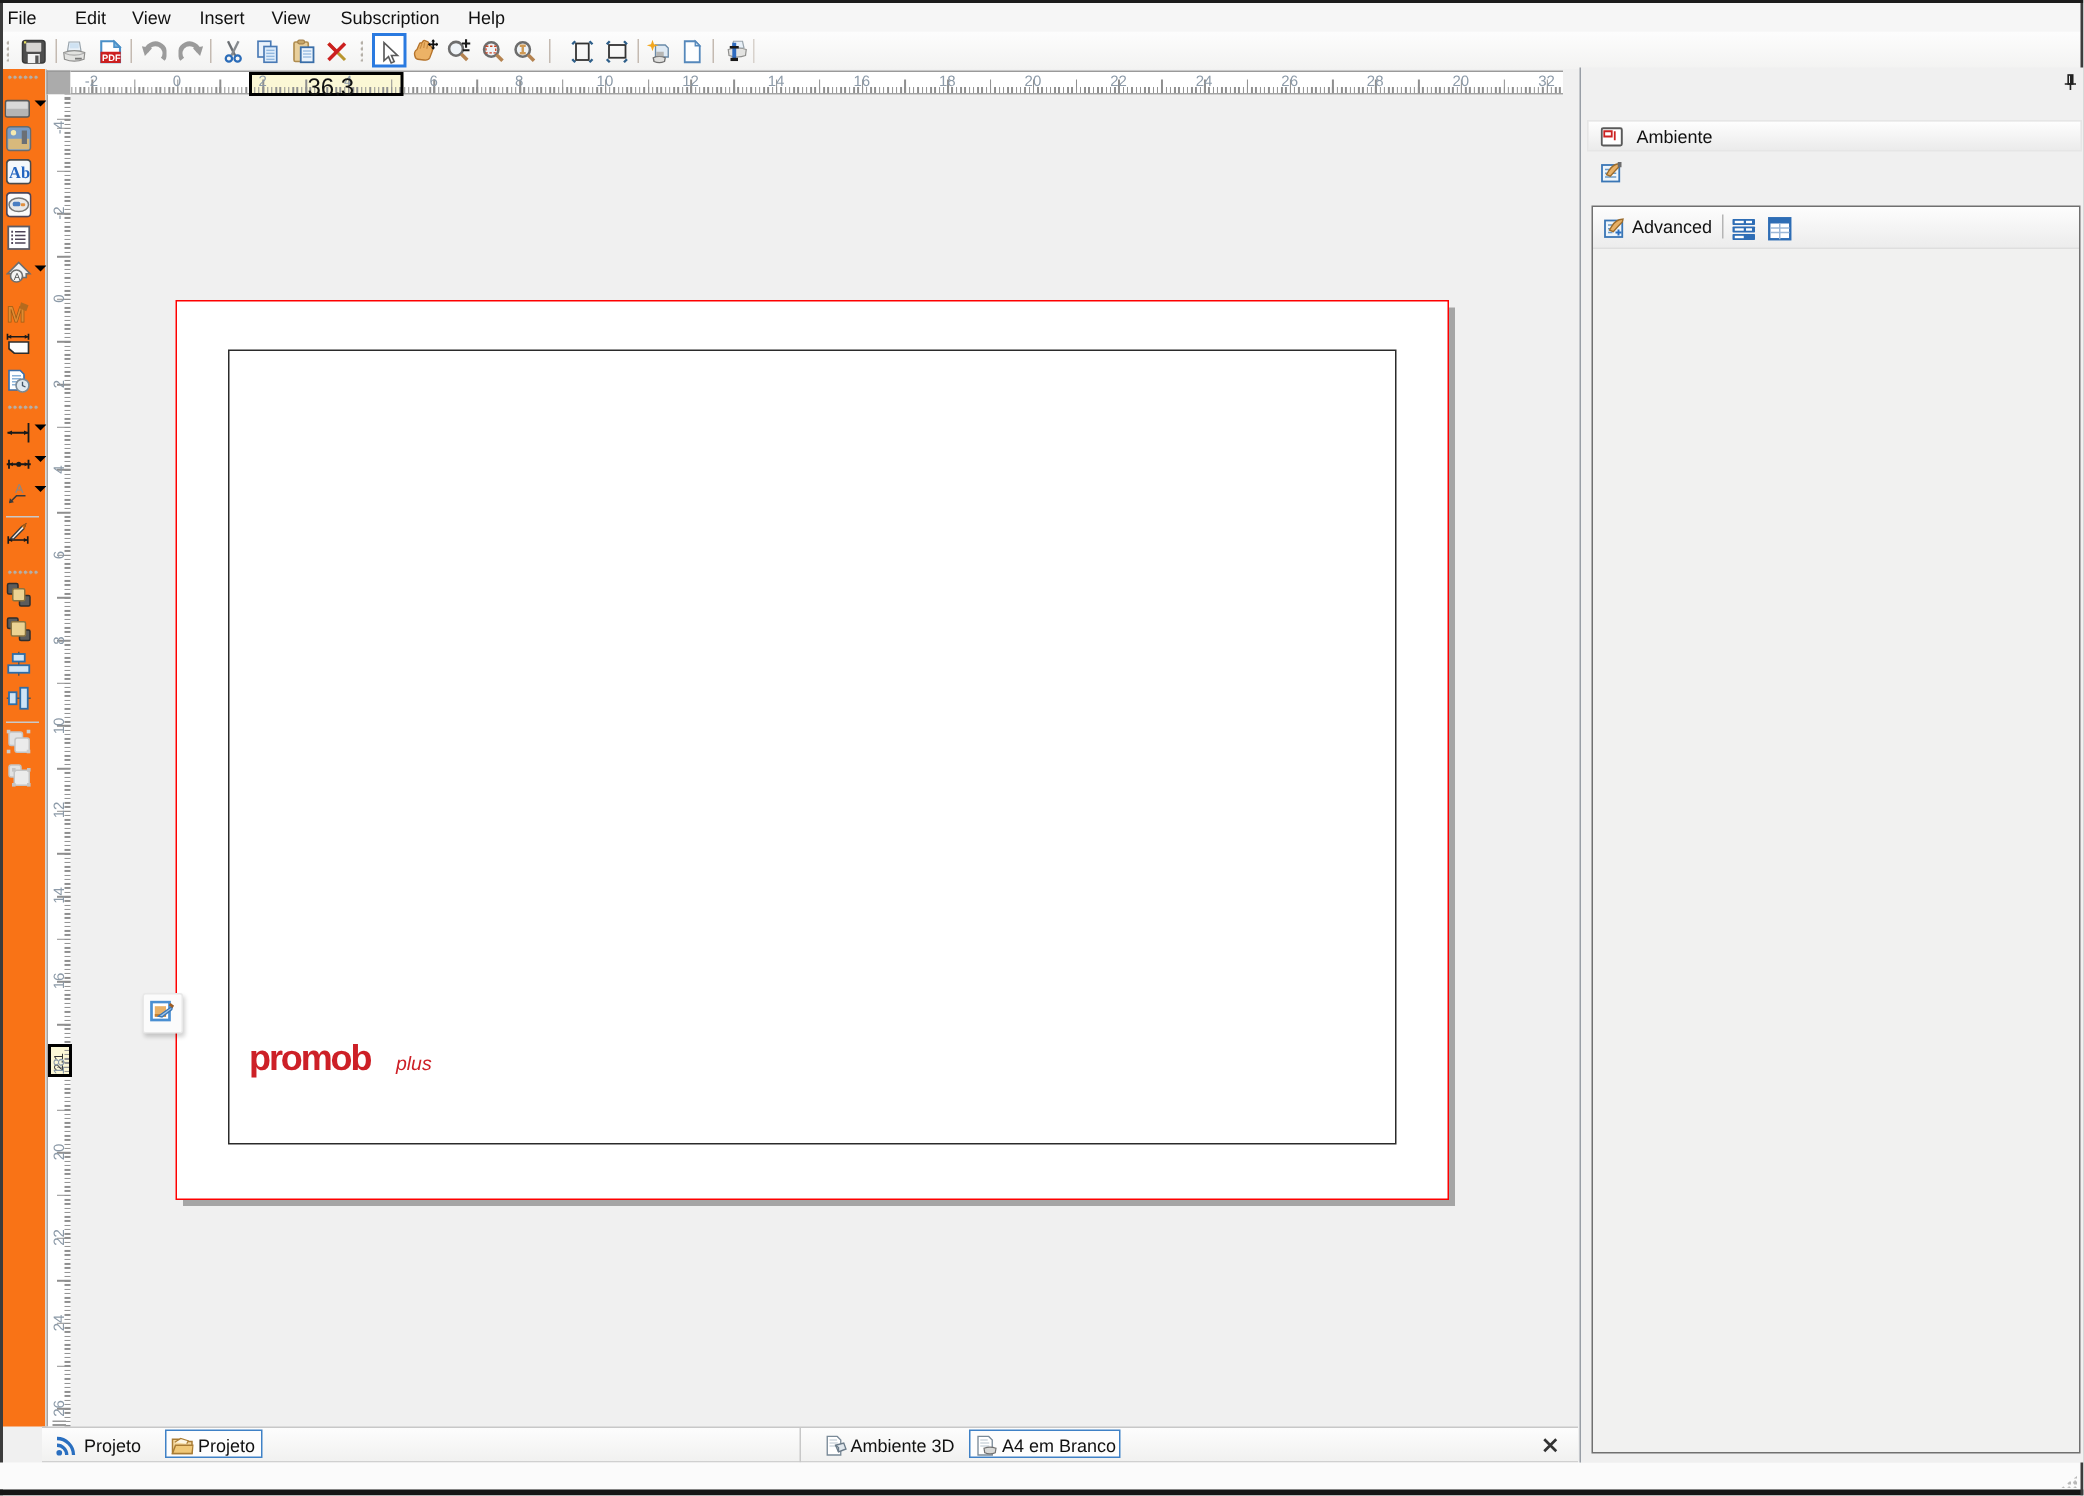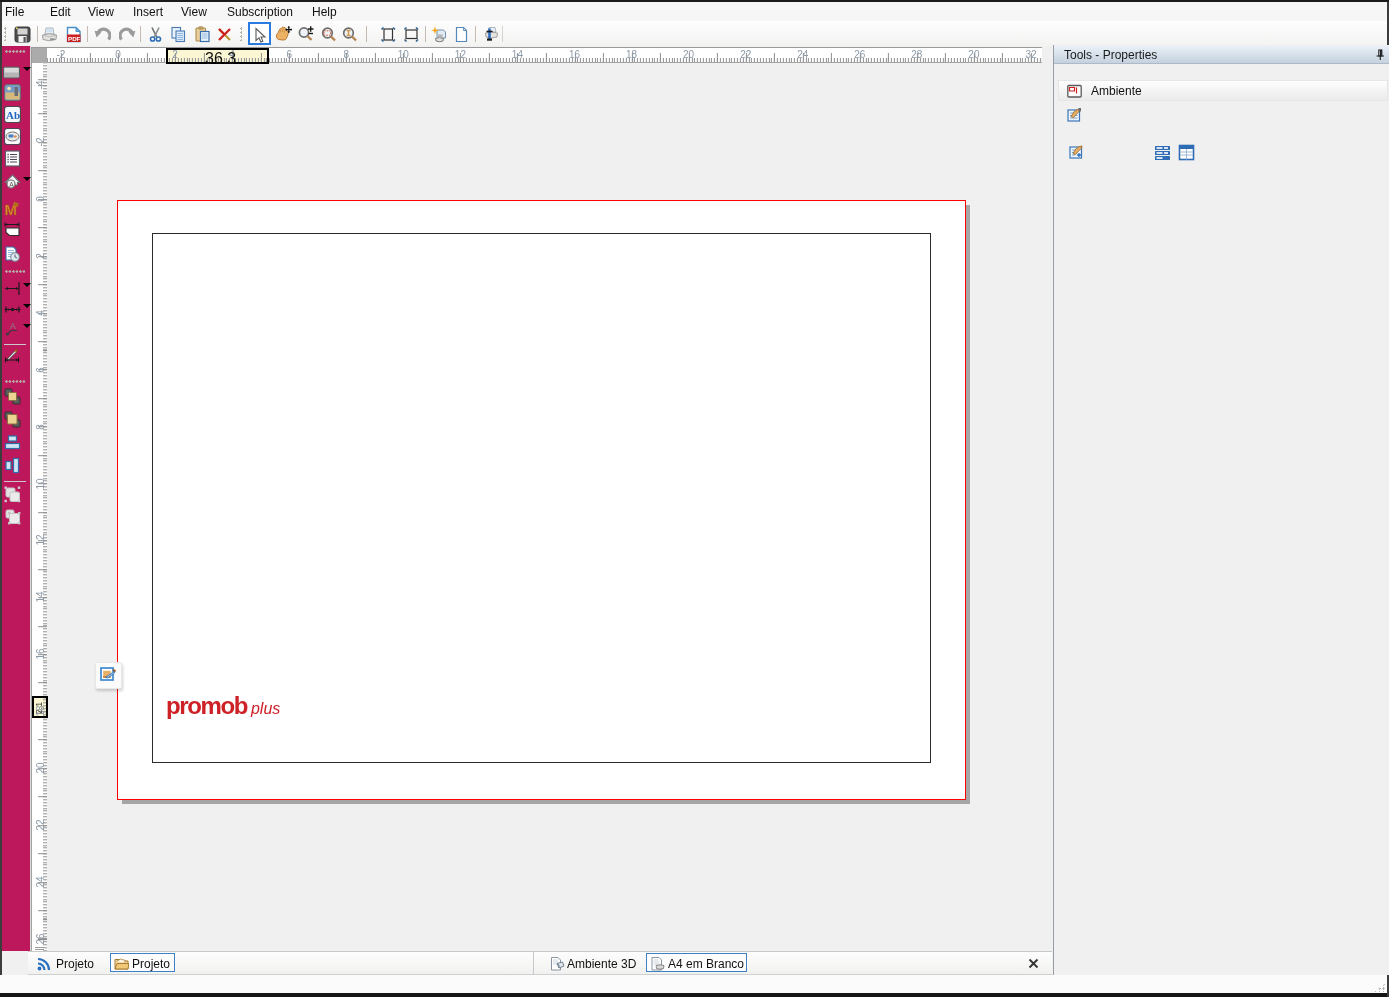--- a/index.html
+++ b/index.html
@@ -12,21 +12,21 @@
   #menubar span{position:absolute;top:3px;}
   #toolbar{left:2px;top:21px;width:1387px;height:25px;
       background:linear-gradient(#fdfdfd,#f3f3f2);}
   .tsep{position:absolute;top:5px;width:1px;height:16px;background:#c4bab1;}
   .grip{position:absolute;top:6px;width:3px;height:14px;
      background-image:radial-gradient(circle at 1.5px 1.5px,#b5b0a8 1.1px,transparent 1.3px);
      background-size:3px 4px;width:2px;}
   .ticon{position:absolute;top:5px;width:17px;height:17px;}
   #selbox{position:absolute;left:246px;top:1px;width:23px;height:23px;background:#fff;border:2px solid #2a7ae0;box-sizing:border-box;}
   
-  #lbar{left:2px;top:46px;width:28px;height:905px;background:#be185d;border-right:1px solid #d8d8d6;}
+  #lbar{left:2px;top:46px;width:28px;height:905px;background:#f97316;border-right:1px solid #d8d8d6;}
   #lborder{left:0;top:2px;width:2px;height:995px;background:#3c3c3c;}
   .lgrip{position:absolute;left:3px;width:21px;height:3px;
      background-image:radial-gradient(circle at 1.5px 1.5px,#b5b0a8 1.1px,transparent 1.3px);
      background-size:3.5px 3px;}
   .licon{position:absolute;left:2px;width:17px;height:17px;}
   .larr{position:absolute;left:19px;width:10px;height:10px;}
   .lsep{position:absolute;left:2px;width:22px;height:1px;background:#c9c9c9;}
   
   #corner{left:31px;top:47px;width:16px;height:16px;background:#ababab;border-top:1px solid #9a9a9a;border-left:1px solid #9a9a9a;box-sizing:border-box;}
   #hruler{left:47px;top:47px;width:995px;height:16px;background:#fff;border-top:1px solid #9a9a9a;box-sizing:border-box;}
@@ -46,21 +46,21 @@
   #vunit{position:absolute;right:0;top:0;width:9px;height:888px;
      background:repeating-linear-gradient(180deg,#8f8f8f 0 1px,transparent 1px 28.45px);
      background-position-y:22.2px;}
   
   #canvas{left:48px;top:64px;width:1004px;height:887px;background:#f0f0f0;overflow:hidden;}
   #pageshadow{left:74px;top:141px;width:848px;height:599px;background:#a5a5a5;}
   #page{left:69px;top:136px;width:847px;height:598px;background:#fff;border:1px solid #fe0000;}
   #inner{left:104px;top:169px;width:777px;height:528px;border:1px solid #2b2b2b;background:#fff;}
   #logo{left:118px;top:628px;color:#cd2027;white-space:nowrap;}
   #logo .main{font-size:24px;font-weight:bold;letter-spacing:-1.4px;}
-  #logo .plus{font-size:16px;font-style:italic;margin-left:4px;}
+  #logo .plus{font-size:13px;font-style:italic;margin-left:17px;}
   #editbtn{left:47px;top:598px;width:25px;height:25px;background:#fbfbfb;border:1px solid #e8e8e8;border-radius:2px;box-shadow:1px 2px 3px rgba(0,0,0,.18);}
   
   #hindbg{position:absolute;left:119px;top:1px;width:103px;height:15px;background:#fbf7d5;}
   #hindbr{position:absolute;left:119px;top:0px;width:103px;height:16px;border:2px solid #000;box-sizing:border-box;}
   #hindtx{position:absolute;left:158px;top:1.5px;width:60px;font-size:16px;color:#111;}
   #vindbg{position:absolute;left:1px;top:634px;width:15px;height:21px;background:#fbf7d5;}
   #vindbr{position:absolute;left:0px;top:633px;width:16px;height:22px;border:2px solid #000;box-sizing:border-box;}
   
   #tabstrip{left:28px;top:951px;width:1024px;height:22px;background:linear-gradient(#fdfdfd,#f1f1f0);border-top:1px solid #c8c8c8;border-bottom:1px solid #d0d0d0;box-sizing:content-box;}
   .tabtext{position:absolute;top:5px;font-size:12px;color:#111;}
@@ -477,26 +477,29 @@
   <svg style="left:1000px;top:6px" width="11" height="11" viewBox="0 0 11 11">
     <path d="M1.5 1.5 L9.5 9.5 M9.5 1.5 L1.5 9.5" stroke="#333" stroke-width="1.8"></path>
   </svg>
 </div>
 <div class="abs" id="statusbar"></div>
 <div class="abs" style="left:35px;top:946.5px;width:9px;height:5px;background:repeating-linear-gradient(180deg,#9a9a9a 0 1px,transparent 1px 2.4px)"></div>
 <div class="abs" id="botline"></div>
 <div class="abs" id="rgrip"></div>
 <div class="abs" style="left:1387px;top:2px;width:2px;height:995px;background:#3c3c3c;"></div>
 <div class="abs" id="panel">
-  <div id="phead">
-      <span style="position:absolute;left:10px;top:2px">Tools - Properties</span>
-    </div>
   <div class="prow" id="rowPrecision" style="top:35px">
       <span style="position:absolute;left:32px;top:3px">Ambiente</span>
     </div>
+  <div id="advbox">
+    <div id="advhead">
+        <span style="position:absolute;left:26px;top:6px">Advanced</span>
+      <div style="position:absolute;left:86px;top:5px;width:1px;height:16px;background:#b5b5b5"></div>
+    </div>
+  </div>
 
   <svg style="left:320px;top:4px" width="12" height="12" viewBox="0 0 12 12">
     <rect x="4.8" y="1" width="3" height="6" fill="none" stroke="#222" stroke-width="1.1"></rect>
     <rect x="6" y="1" width="1.8" height="6" fill="#222"></rect>
     <path d="M2.5 7 h7.5 M6.3 7 v4" stroke="#222" stroke-width="1.1" fill="none"></path>
   </svg>
 
   <svg style="left:13px;top:39px" width="15" height="15" viewBox="0 0 15 15">
     <rect x="0.8" y="1.5" width="13.4" height="11.5" rx="1" fill="#fff" stroke="#5a5a5a" stroke-width="1.3"></rect>
     <path d="M2.5 3.5 h5 v3.5 h-5 Z" fill="none" stroke="#cc2222" stroke-width="1.2"></path>

